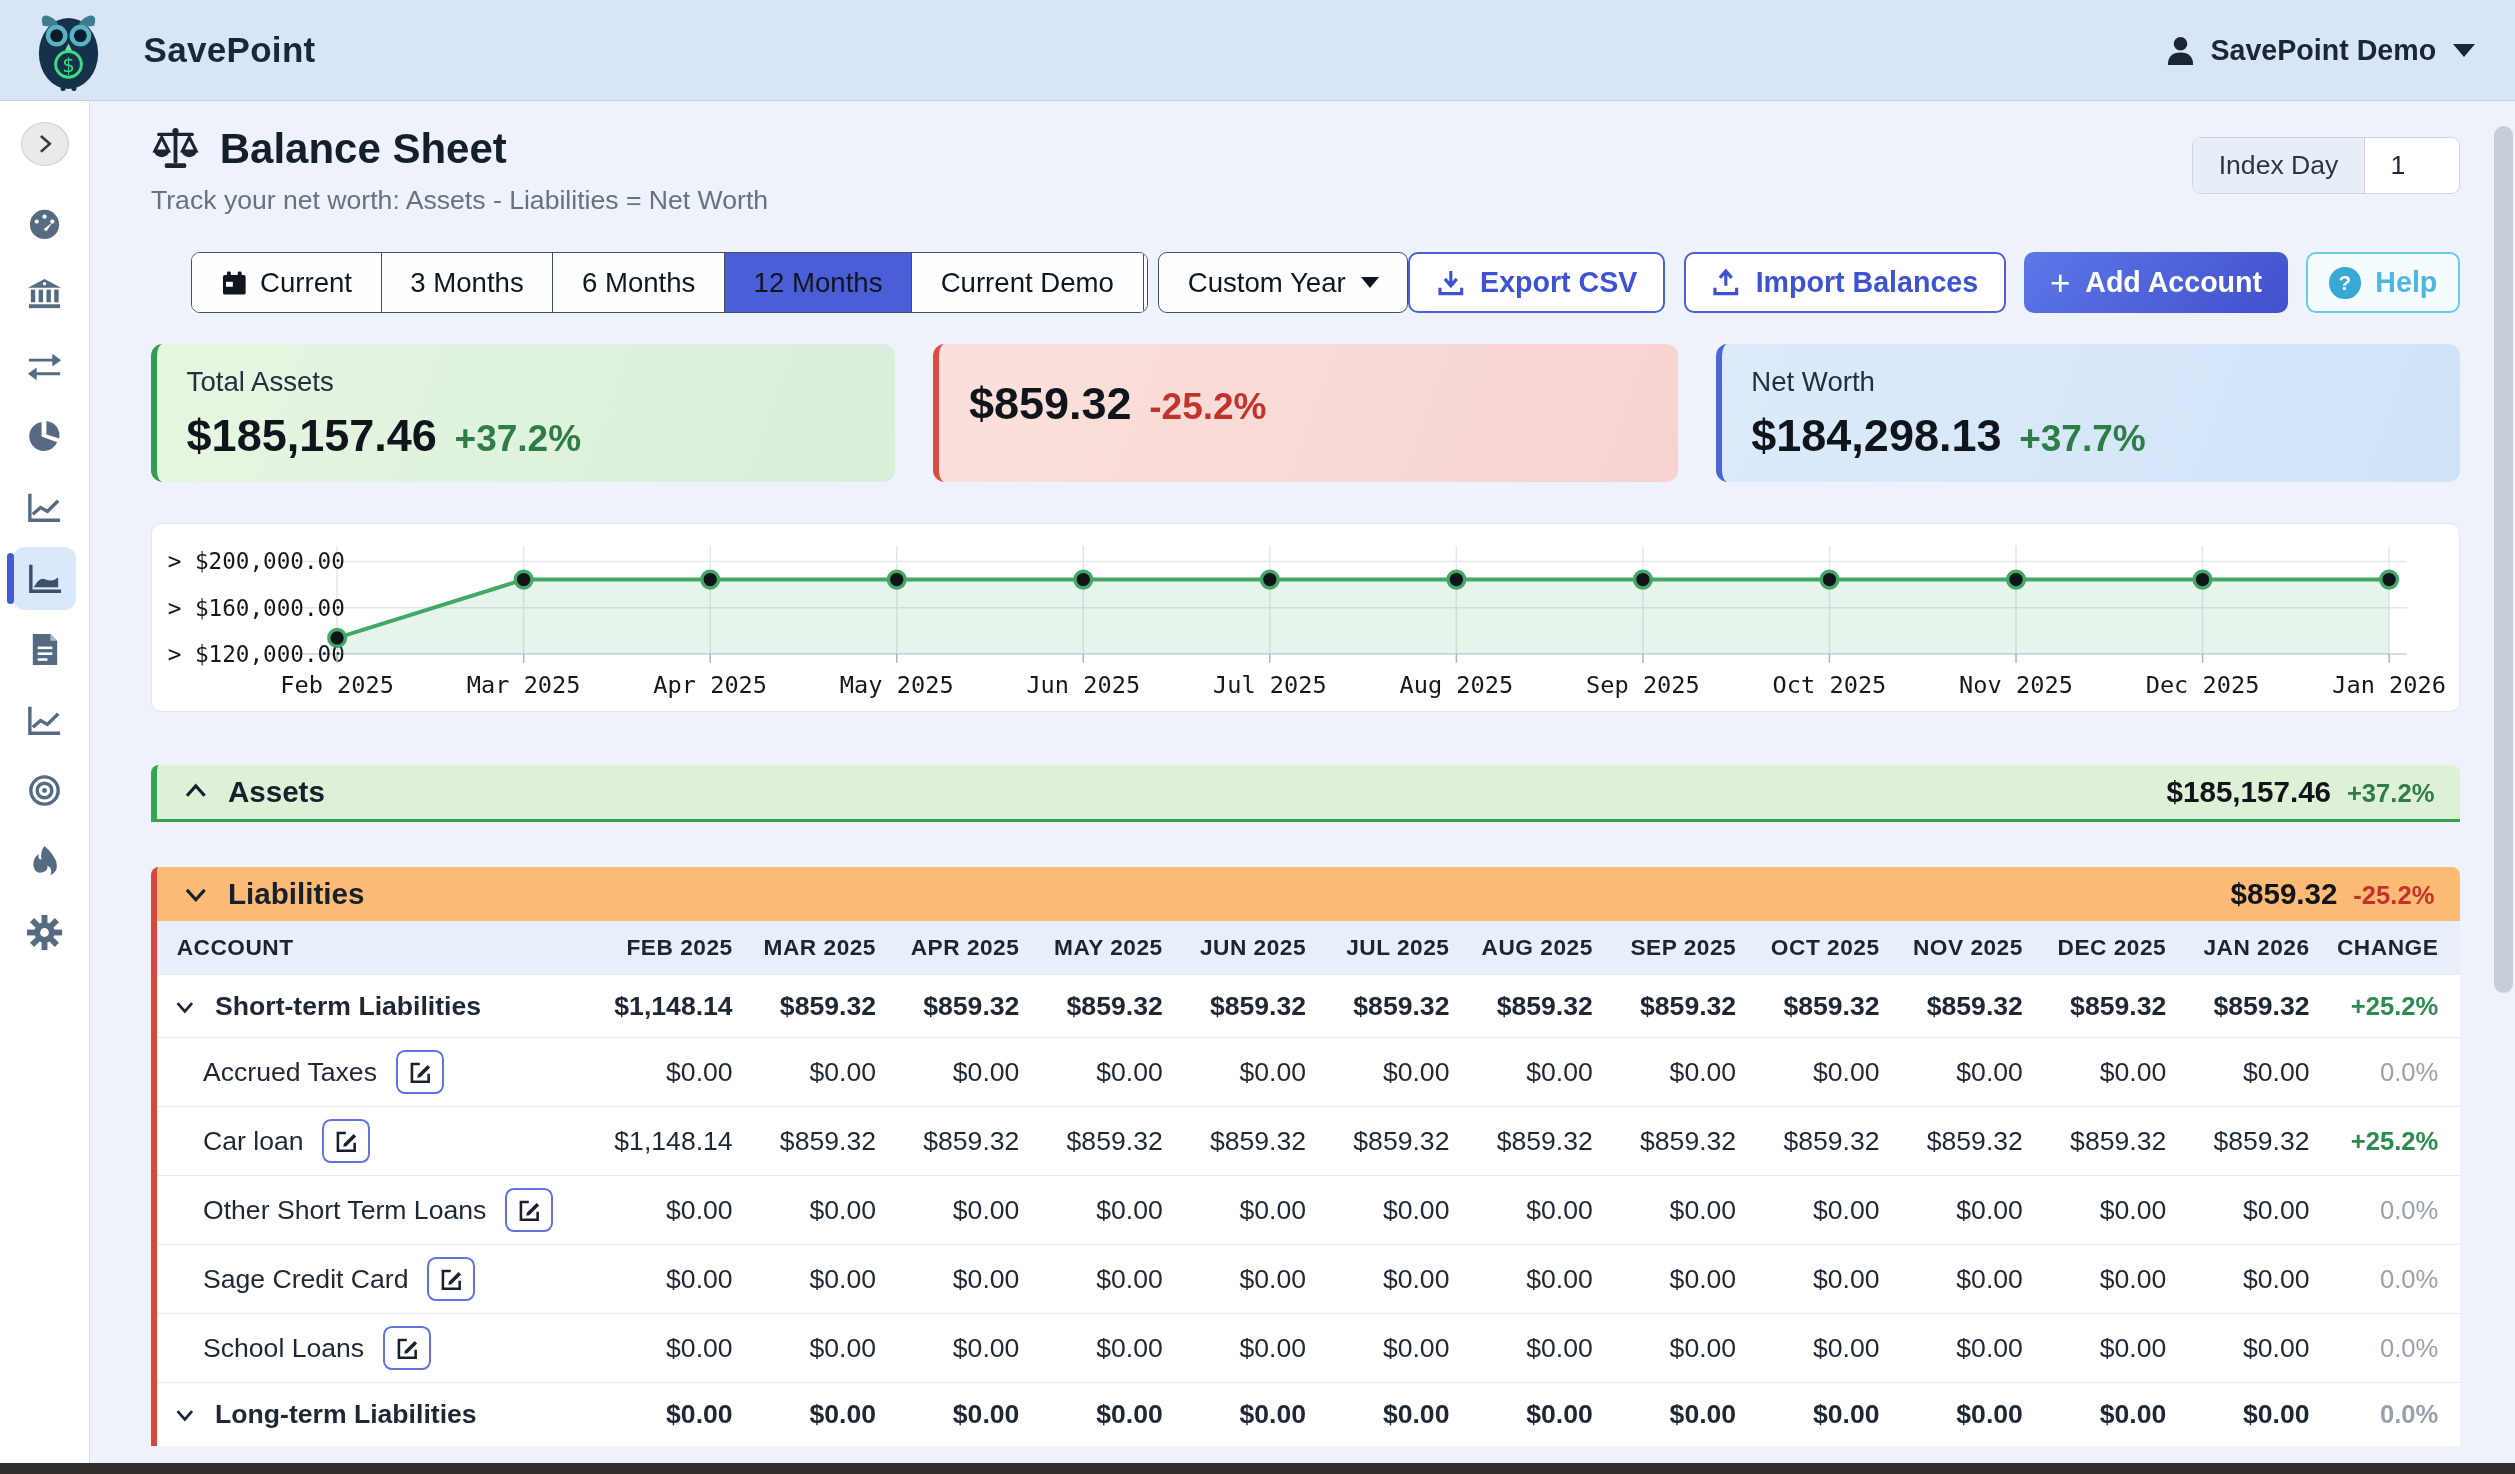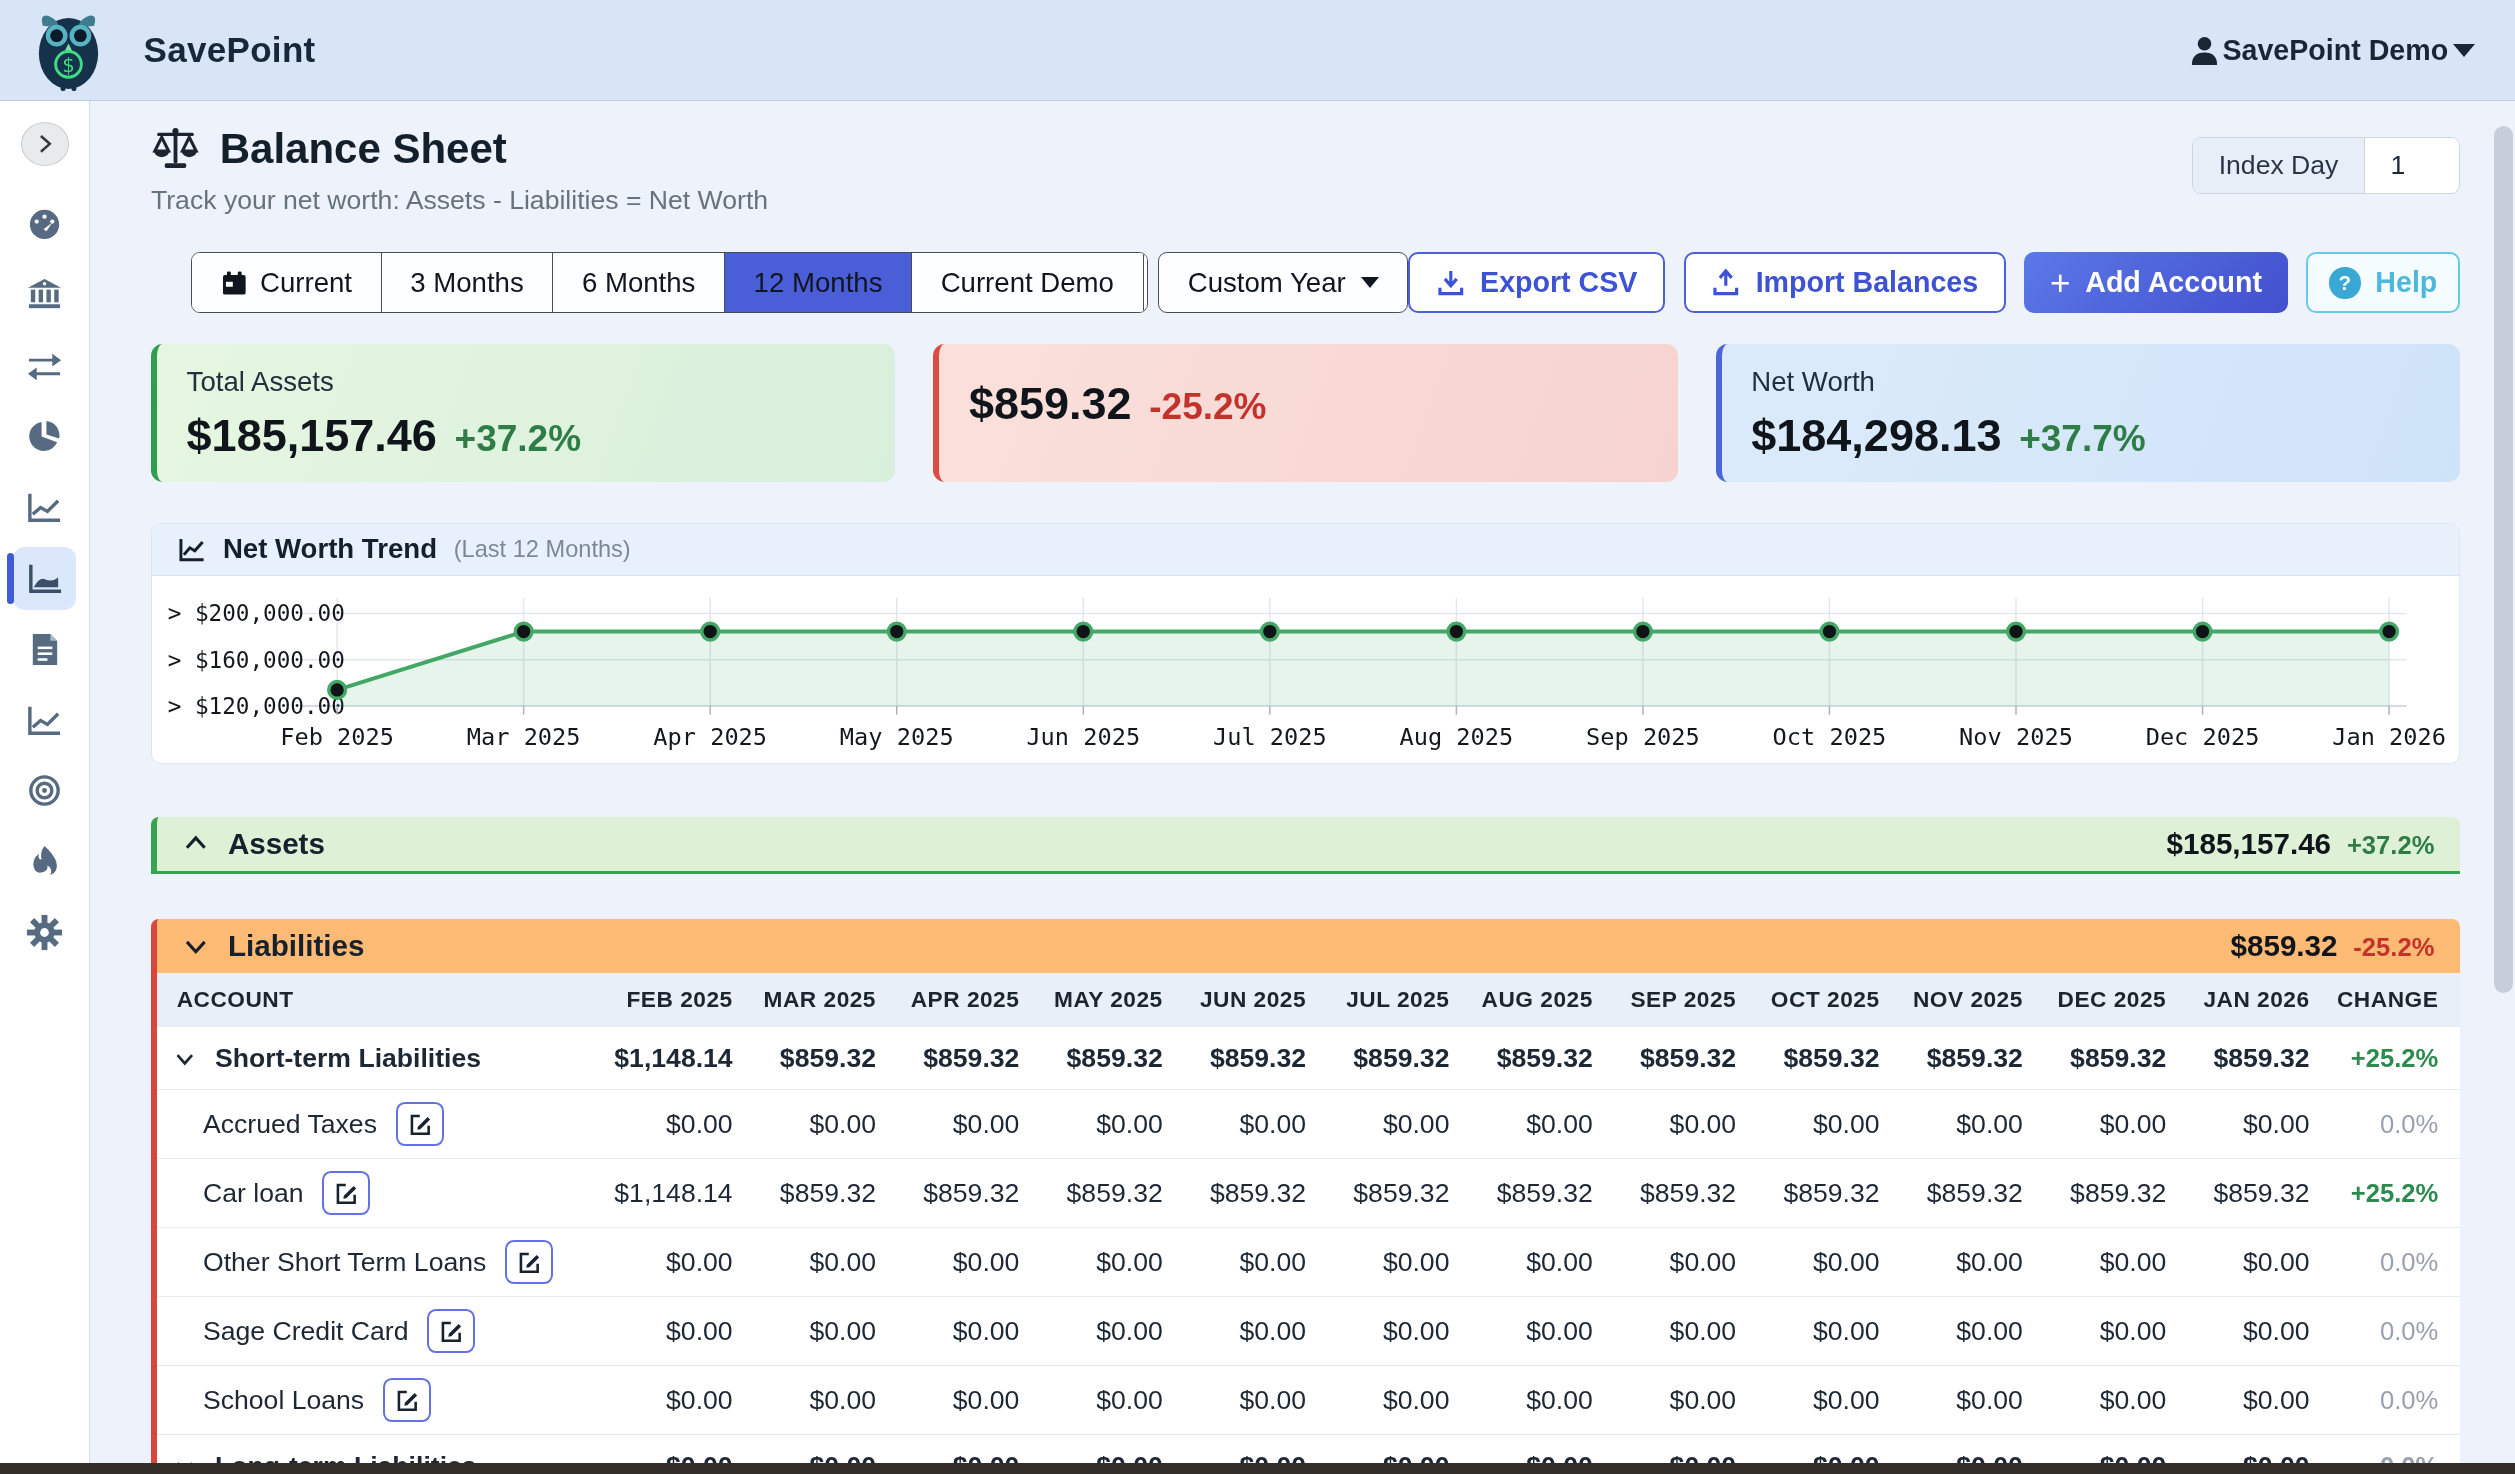--- a/index.html
+++ b/index.html
@@ -8,21 +8,21 @@
     font-family:"Liberation Sans",sans-serif;
     background:#eef2fa; color:#1c2733; position:relative;
   }
   
   .topbar{
     height:101px; background:#d7e5f7; border-bottom:1px solid #bfcfe3;
     display:flex; align-items:center; padding:0 41px 0 25.6px;
   }
   .logo{ width:85px; height:85px; flex:0 0 auto; }
   .app-name{ font-size:35px; font-weight:700; color:#18283a; margin-left:33px; letter-spacing:0.3px;}
-  .user-menu{ margin-left:auto; display:flex; align-items:center; gap:1px; cursor:pointer;justify-content:flex-end;}
+  .user-menu{ margin-left:auto; display:flex; align-items:center; gap:13px; cursor:pointer;justify-content:flex-end;}
   .user-name{ font-size:28.6px; font-weight:600; color:#1b2634;}
   .caret-down{ width:0; height:0; border-left:11.8px solid transparent; border-right:11.8px solid transparent; border-top:13.8px solid #1b2634; margin-left:3.9px;}
   
   .sidebar{
     position:absolute; left:0; top:101px; bottom:0; width:90px;
     background:#ffffff; border-right:1px solid #d8dee8;
     display:flex; flex-direction:column; align-items:center; padding-top:20.7px;
   }
   .side-toggle{
     width:48px; height:44px; border-radius:50%; background:#e9eaec; border:1px solid #c9ccd2;
@@ -342,28 +342,20 @@
     <div class="card card-net">
       <div class="c-label">Net Worth</div>
       <div class="c-value">
         <span>$184,298.13</span>
         <span class="c-change chg-up">+37.7%</span>
       </div>
     </div>
   </div>
 
   <div class="chart-card">
-    <div class="chart-header">
-      <svg width="29.6" height="29.6" viewBox="0 0 30 30">
-        <polyline points="4,4 4,25 27,25" fill="none" stroke="#141f2b" stroke-width="3"></polyline>
-        <polyline points="7,20 13,13 18,16 26,7" fill="none" stroke="#141f2b" stroke-width="3"></polyline>
-      </svg>
-      <span class="chart-title">Net Worth Trend</span>
-      <span class="chart-subtitle">(Last 12 Months)</span>
-    </div>
     <div class="chart-body">
       <svg id="trend-svg" viewBox="0 0 2343 188" preserveAspectRatio="none">
           <line x1="188" y1="22" x2="188" y2="132" stroke="#e2e7ee" stroke-width="1.5"></line>
           <line x1="377.4545454545455" y1="22" x2="377.4545454545455" y2="132" stroke="#e2e7ee" stroke-width="1.5"></line>
           <line x1="566.909090909091" y1="22" x2="566.909090909091" y2="132" stroke="#e2e7ee" stroke-width="1.5"></line>
           <line x1="756.3636363636364" y1="22" x2="756.3636363636364" y2="132" stroke="#e2e7ee" stroke-width="1.5"></line>
           <line x1="945.8181818181819" y1="22" x2="945.8181818181819" y2="132" stroke="#e2e7ee" stroke-width="1.5"></line>
           <line x1="1135.2727272727273" y1="22" x2="1135.2727272727273" y2="132" stroke="#e2e7ee" stroke-width="1.5"></line>
           <line x1="1324.7272727272727" y1="22" x2="1324.7272727272727" y2="132" stroke="#e2e7ee" stroke-width="1.5"></line>
           <line x1="1514.1818181818182" y1="22" x2="1514.1818181818182" y2="132" stroke="#e2e7ee" stroke-width="1.5"></line>

